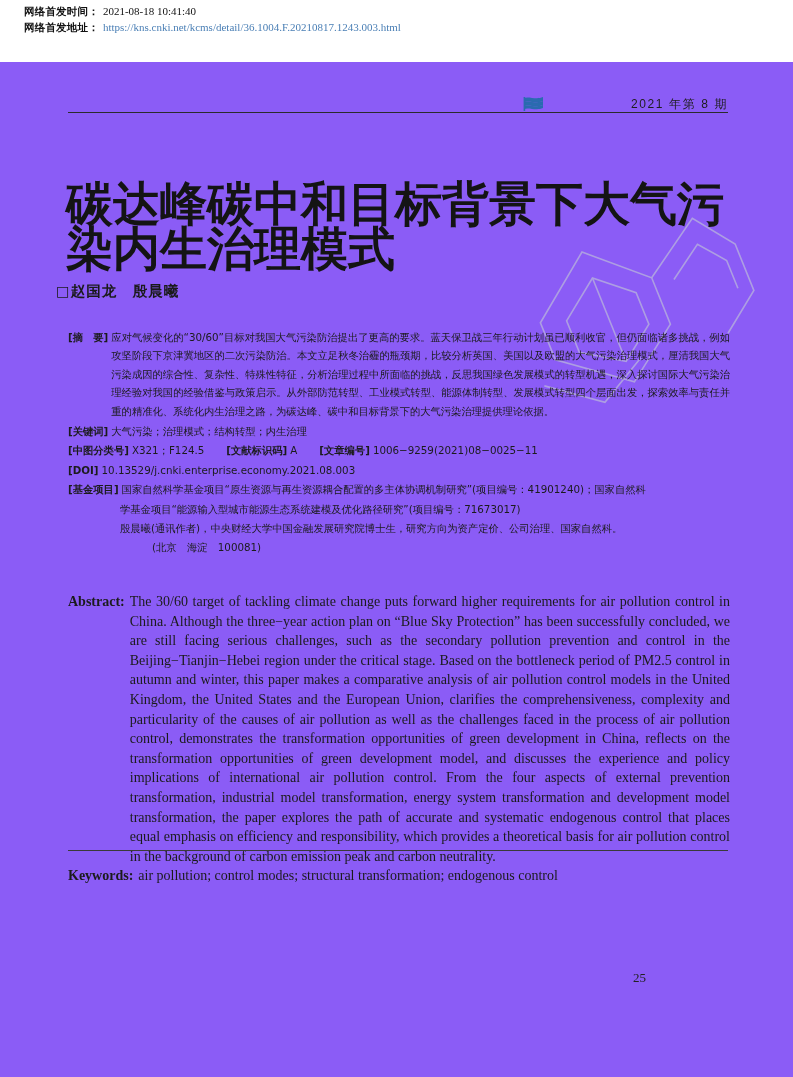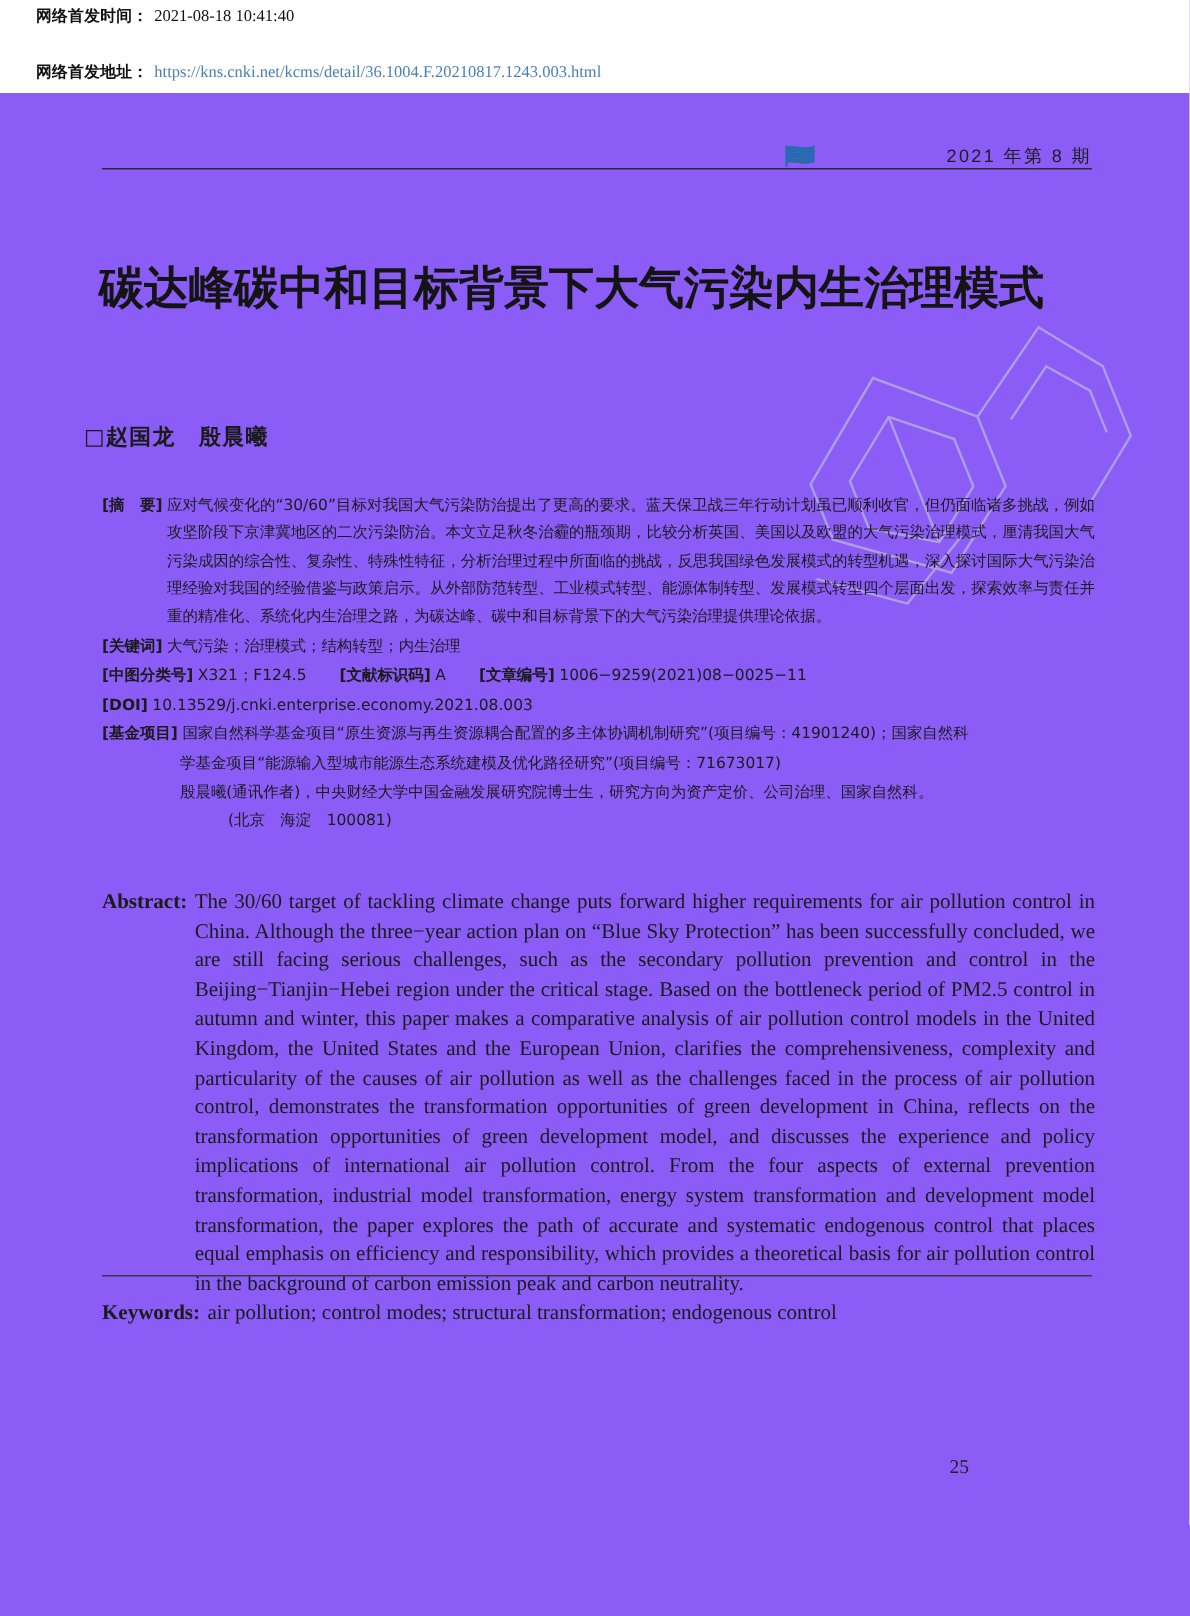--- a/index.html
+++ b/index.html
@@ -37,21 +37,20 @@
     letter-spacing: .2px;
   }
   .cnki-value {
     margin-left: 4px;
     color: #111;
     font-family: "Liberation Serif", serif;
     font-size: 11px;
   }
   .cnki-value.link {
     color: #4a7fb5;
-    margin-top: 21px;
   }
 
   
   .sheet {
     position: absolute;
     top: 62px;
     left: 0;
     width: 793px;
     height: 1015px;
     background: #8b5cf6;
@@ -104,21 +103,21 @@
   }
 
   
   .title {
     position: absolute;
     top: 88px;
     left: 66px;
     width: 668px;
     font-family: "DejaVu Sans", sans-serif;
     font-weight: 700;
-    font-size: 30px;
+    font-size: 47px;
     line-height: 45px;
     letter-spacing: 0px;
     color: #141414;
   }
 
   
   .authors {
     position: absolute;
     top: 220px;
     left: 56px;

